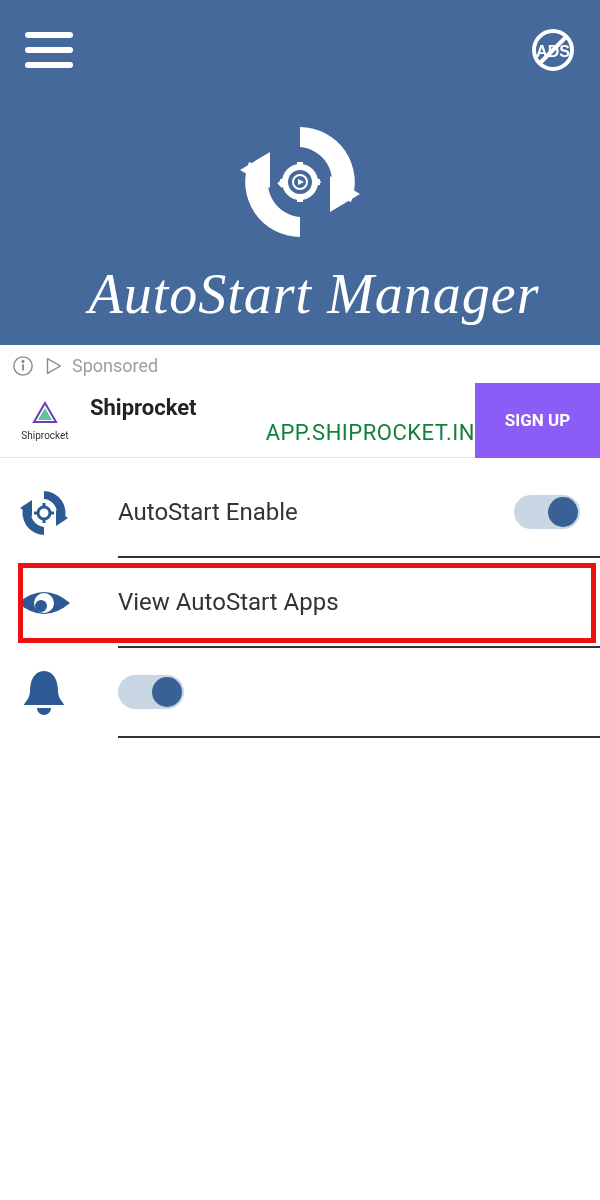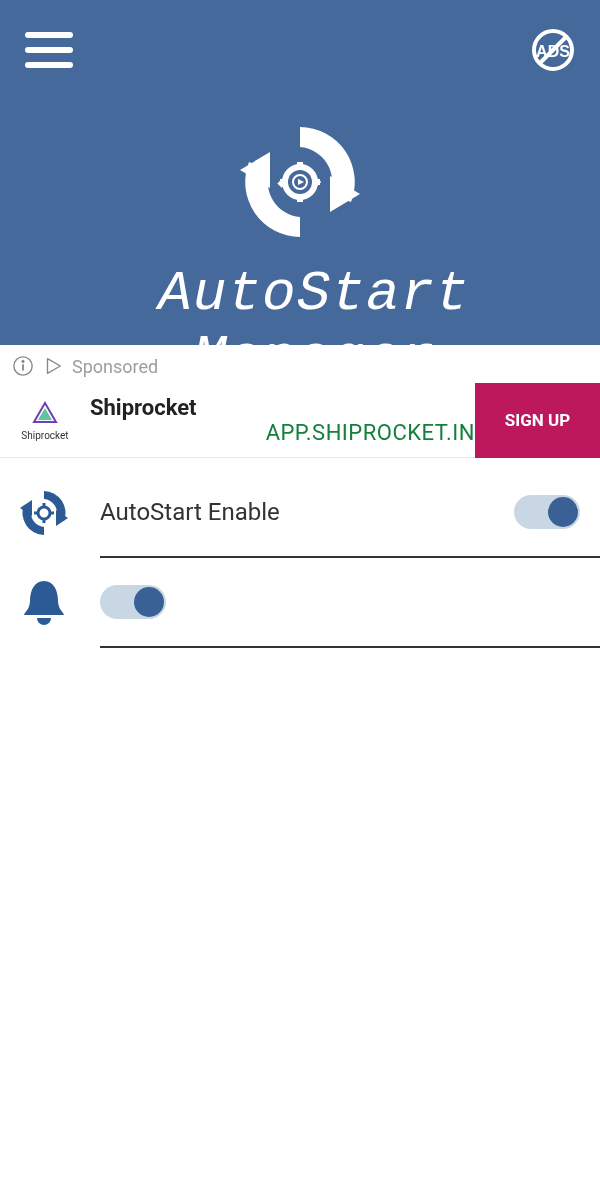--- a/index.html
+++ b/index.html
@@ -46,29 +46,28 @@
     text-align: center;
     margin-top: 40px;
   }
   .logo-icon {
     width: 140px;
     height: 140px;
     margin: 0 auto 10px auto;
     display: block;
   }
   .app-title {
-    font-family: Liberation Mono, monospace;
+    font-family: Liberation Serif, serif;
     font-size: 56px;
     font-style: italic;
     letter-spacing: 1px;
     margin-left: 28px;
   }
   .ad-row {
     display: flex;
-    align-items: center;
     gap: 8px;
     padding: 10px 12px 6px 12px;
     color: #9e9e9e;
     font-size: 18px;
   }
   .ad-info-icon, .ad-play-icon {
     width: 22px;
     height: 22px;
     stroke: #888;
   }
@@ -97,21 +96,21 @@
     font-size: 22px;
     color: #222;
   }
   .ad-text .sub {
     font-size: 22px;
     color: #15803d;
     letter-spacing: 0.5px;
     text-align: right;
   }
   .ad-cta {
-    background: #be185d;
+    background: #8b5cf6;
     color: #fff;
     height: 75px;
     width: 125px;
     display: flex;
     align-items: center;
     justify-content: center;
     font-weight: 700;
     font-size: 17px;
     cursor: pointer;
   }
@@ -128,21 +127,21 @@
     width: 60px;
     height: 60px;
     flex-shrink: 0;
     display: flex;
     align-items: center;
     justify-content: center;
   }
   .menu-body {
     flex: 1;
     height: 100%;
-    margin-left: 26px;
+    margin-left: 44px;
     display: flex;
     align-items: center;
     border-bottom: 2px solid #333;
     padding-right: 20px;
   }
   .menu-label {
     font-size: 24px;
     color: #333;
     flex: 1;
   }
@@ -264,20 +263,33 @@
     </div>
     <div class="menu-body">
       <div class="menu-label">AutoStart Enable</div>
       <div class="toggle">
           <div class="knob"></div>
         </div>
     </div>
   </div>
 
 
+  <div class="menu-row">
+    <div class="highlight"></div>
+    <div class="menu-icon">
+      <svg viewBox="0 0 60 60">
+        <path d="M 4 30 Q 30 8 56 30 Q 30 52 4 30 Z" fill="#2b5a95"></path>
+        <circle cx="30" cy="30" r="10" fill="#fff"></circle>
+        <circle cx="27" cy="33" r="6" fill="#2b5a95"></circle>
+      </svg>
+    </div>
+    <div class="menu-body">
+      <div class="menu-label">View AutoStart Apps</div>
+    </div>
+  </div>
 
   <div class="menu-row">
     <div class="menu-icon">
       <svg viewBox="0 0 60 60">
         <path d="M 30 8 C 40 8 44 18 44 28 C 44 36 50 40 50 42 L 10 42 C 10 40 16 36 16 28 C 16 18 20 8 30 8 Z" fill="#2b5a95"></path>
         <path d="M 23 45 A 7 7 0 0 0 37 45 Z" fill="#2b5a95"></path>
       </svg>
     </div>
     <div class="menu-body">
       <div class="toggle">

